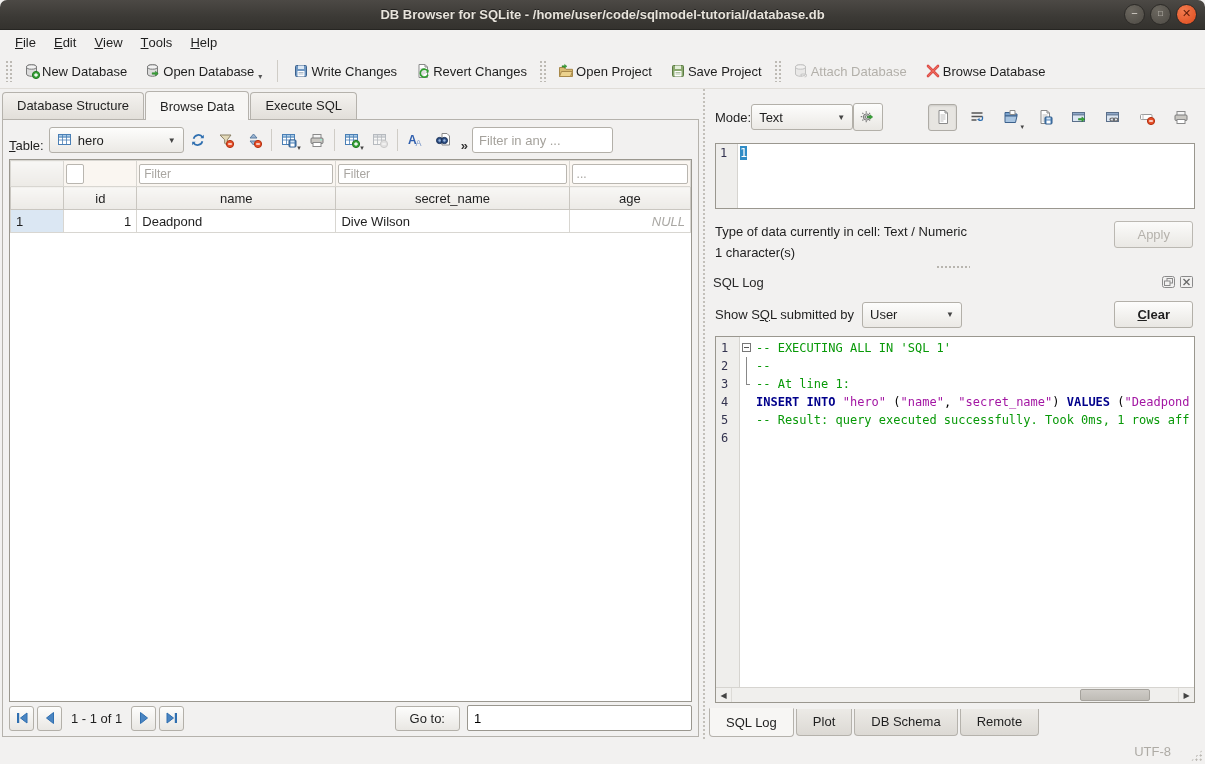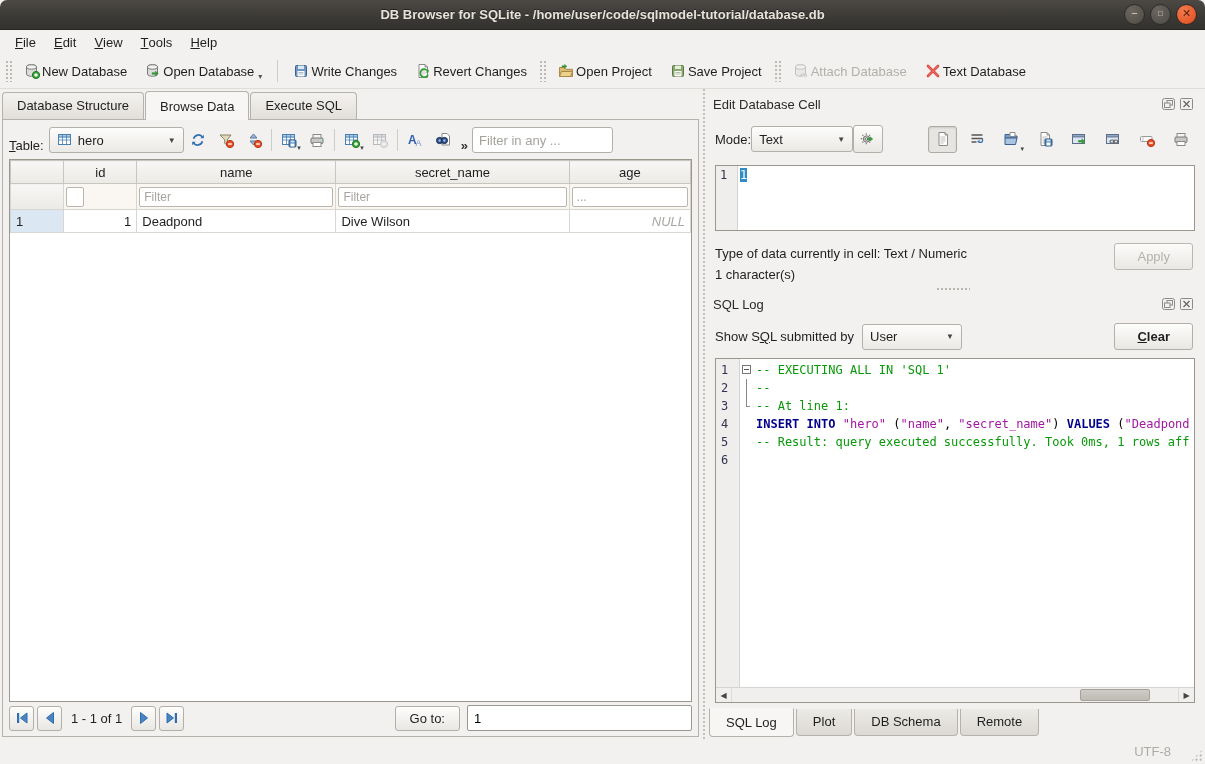--- a/index.html
+++ b/index.html
@@ -287,21 +287,21 @@
         </span>
         <span>Attach Database</span>
       </div>
       <div class="tb-btn">
         <span class="ic">
           <svg width="16" height="16" viewBox="0 0 16 16" xmlns="http://www.w3.org/2000/svg">
             <path d="M3 3l10 10M13 3L3 13" stroke="#d43d3d" stroke-width="2.6" stroke-linecap="round"></path>
             <path d="M3 3l10 10M13 3L3 13" stroke="#ee6a5a" stroke-width="1.2" stroke-linecap="round"></path>
           </svg>
         </span>
-        <span>Text Database</span>
+        <span>Browse Database</span>
       </div>
     </div>
 
   <div class="content">
 
     <div class="left-pane">
       <div class="tabbar" id="main-tabbar">
           <div class="tab">Database Structure</div>
           <div class="tab active">Browse Data</div>
           <div class="tab">Execute SQL</div>
@@ -421,32 +421,32 @@
               </div>
             </span>
           <span class="chev">»</span>
           <input class="filter-any" placeholder="Filter in any ..." style="">
         </div>
 
         <div class="grid-wrap">
           <table class="grid-table" id="grid-table">
               <tbody>
                 <tr>
+                  <td class="rowhdr" style="height:26px;"></td>
+                  <td class="filter-cell"><input placeholder="" style="width: 18px;"></td>
+                  <td class="filter-cell"><input placeholder="Filter" style=""></td>
+                  <td class="filter-cell"><input placeholder="Filter" style=""></td>
+                  <td class="filter-cell"><input placeholder="..." style=""></td>
+                </tr>
+                <tr>
                   <th class="rowhdr" style="width:22px;"></th>
                   <th style="width:30px;">id</th>
                   <th style="width:82px;">name</th>
                   <th style="width:96px;">secret_name</th>
                   <th style="width:50px;">age</th>
-                </tr>
-                <tr>
-                  <td class="rowhdr" style="height:26px;"></td>
-                  <td class="filter-cell"><input placeholder="" style="width: 18px;"></td>
-                  <td class="filter-cell"><input placeholder="Filter" style=""></td>
-                  <td class="filter-cell"><input placeholder="Filter" style=""></td>
-                  <td class="filter-cell"><input placeholder="..." style=""></td>
                 </tr>
                 <tr>
                   <td class="rowhdr cur">1</td>
                   <td class="num">1</td>
                   <td class="">Deadpond</td>
                   <td class="">Dive Wilson</td>
                   <td class="null">NULL</td>
                 </tr>
               </tbody>
             </table>
@@ -489,42 +489,20 @@
           <input class="goto-input" value="1" style="">
         </div>
 
       </div>
     </div>
 
     <div class="vsplit"></div>
 
     <div class="right-dock">
 
-      <div class="dock-header">
-        <span class="dock-title">Edit Database Cell</span>
-        <div class="dock-hbtns">
-          <div class="dock-hbtn">
-              <span class="ic" style="width:13px;height:12px;">
-                <svg width="13" height="12" viewBox="0 0 13 12">
-                  <rect x="0.5" y="0.5" width="12" height="11" rx="2" fill="none" stroke="#8a8a8a"></rect>
-                  <rect x="5" y="2.5" width="5.5" height="4.5" fill="none" stroke="#8a8a8a"></rect>
-                  <rect x="2.5" y="5" width="5.5" height="4.5" fill="#f2f1f0" stroke="#8a8a8a"></rect>
-                </svg>
-              </span>
-            </div>
-          <div class="dock-hbtn">
-              <span class="ic" style="width:13px;height:12px;">
-                <svg width="13" height="12" viewBox="0 0 13 12">
-                  <rect x="0.5" y="0.5" width="12" height="11" rx="1" fill="none" stroke="#8a8a8a"></rect>
-                  <path d="M3.5 3l6 6M9.5 3l-6 6" stroke="#6a6a6a" stroke-width="1.4"></path>
-                </svg>
-              </span>
-            </div>
-        </div>
-      </div>
 
       <div class="mode-row">
         <span>Mode:</span>
         <div class="combo mode-combo">
           <span>Text</span>
           <span class="arrow">▼</span>
         </div>
         <div class="sq-btn">
             <span class="ic">
               <svg width="16" height="16" viewBox="0 0 16 16" xmlns="http://www.w3.org/2000/svg">

